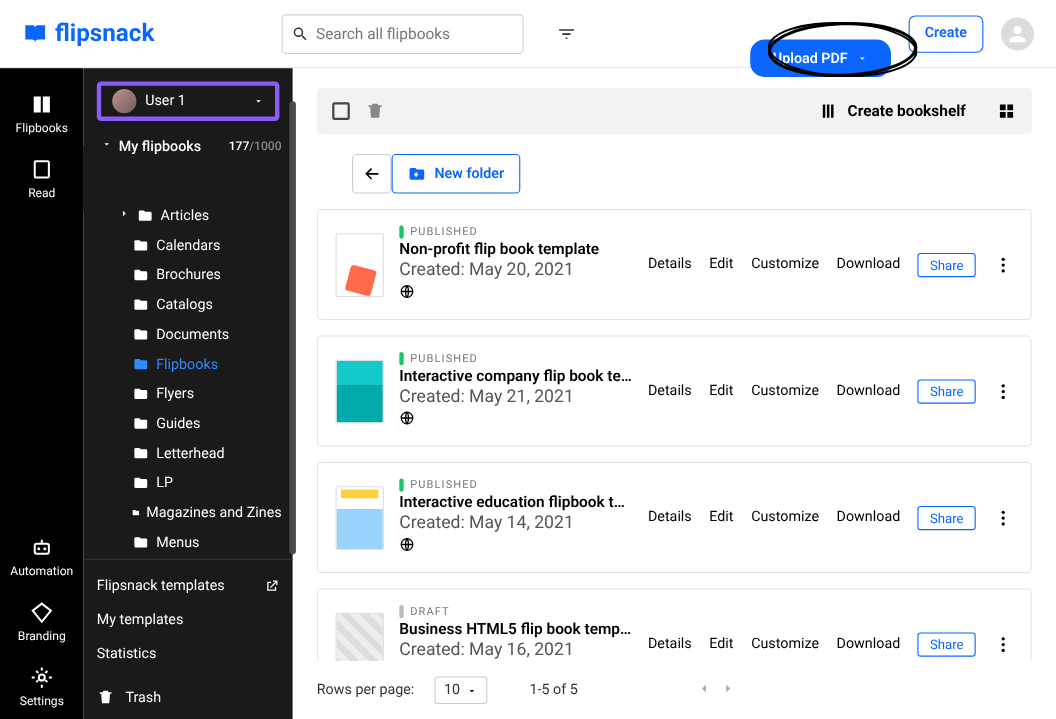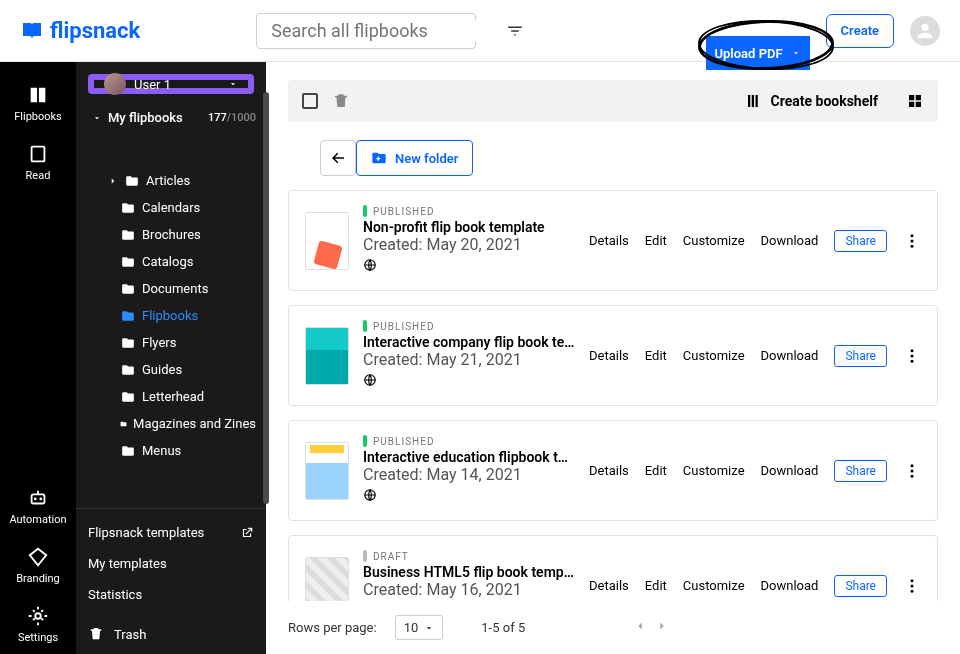--- a/index.html
+++ b/index.html
@@ -4,43 +4,43 @@
 <style>
   * { box-sizing: border-box; margin: 0; padding: 0; font-family: -apple-system, BlinkMacSystemFont, "Segoe UI", Roboto, Arial, sans-serif; }
   body { width: 960px; height: 654px; background: #fff; overflow: hidden; position: relative; }
   .app { display: flex; flex-direction: column; width: 100%; height: 100%; }
   
   .header { height: 62px; border-bottom: 1px solid #e5e5e5; display: flex; align-items: center; padding: 0 20px; gap: 16px; }
   .logo { color: #0b66ff; font-weight: 700; font-size: 22px; display: flex; align-items: center; gap: 6px; }
   .logo svg { width: 24px; height: 24px; }
   .spacer { flex: 1; }
   .search-wrap { display: flex; align-items: center; border: 1px solid #d0d0d0; border-radius: 4px; height: 36px; width: 220px; padding: 0 8px; gap: 6px; margin-left: 100px; }
-  .search-wrap input { border: none; outline: none; font-size: 18px; flex: 1; }
+  .search-wrap input { border: none; outline: none; font-size: 14px; flex: 1; }
   .filter-icon { margin-left: 14px; }
-  .btn-upload { background: #0b66ff; color: #fff; border: none; border-radius: 0; height: 34px; padding: 0 9px; display: flex; align-items: center; gap: 8px; font-size: 13px; font-weight: 600; cursor: pointer; position: relative; margin-top: 45px; }
+  .btn-upload { background: #0b66ff; color: #fff; border: none; border-radius: 13px; height: 34px; padding: 0 21px; display: flex; align-items: center; gap: 8px; font-size: 13px; font-weight: 600; cursor: pointer; position: relative; margin-top: 45px; }
   .btn-create { border: 1px solid #0b66ff; color: #0b66ff; background: #fff; border-radius: 6px; height: 34px; padding: 0 14px; font-size: 13px; font-weight: 600; cursor: pointer; }
   .avatar { width: 30px; height: 30px; border-radius: 50%; background: #dcdcdc; display: flex; align-items: center; justify-content: center; }
   .avatar svg { width: 22px; height: 22px; fill: #fff; }
   .circle-highlight { position: absolute; width: 136px; height: 50px; border: 3px solid #000; border-radius: 50%; top: 20px; left: 698px; pointer-events: none; transform: rotate(-2deg); }
   .circle-highlight::after { content: ""; position: absolute; inset: -3px; border: 2px solid #000; border-radius: 50%; transform: rotate(4deg); }
   
   .body { flex: 1; display: flex; min-height: 0; }
   
   .rail { width: 76px; background: #000; color: #fff; display: flex; flex-direction: column; align-items: center; padding-top: 12px; }
   .rail-item { width: 100%; display: flex; flex-direction: column; align-items: center; gap: 4px; padding: 10px 0; font-size: 11px; cursor: pointer; }
   .rail-item svg { width: 22px; height: 22px; }
   .rail .flex-spacer { flex: 1; }
   
   .sidebar { width: 190px; background: #1a1a1a; color: #fff; display: flex; flex-direction: column; font-size: 13px; position: relative; }
   .sidebar-scroll { position: absolute; right: -3px; top: 30px; bottom: 150px; width: 6px; background: #4a4a4a; border-radius: 3px; }
-  .user-select { margin: 12px 12px 6px; border: 6px solid #8b5cf6; border-radius: 4px; height: 20px; display: flex; align-items: center; padding: 0 10px; gap: 8px; cursor: pointer; }
+  .user-select { margin: 12px 12px 6px; border: 4px solid #8b5cf6; border-radius: 4px; height: 36px; display: flex; align-items: center; padding: 0 10px; gap: 8px; cursor: pointer; }
   .user-select .u-avatar { width: 22px; height: 22px; border-radius: 50%; background: linear-gradient(135deg,#b98,#756); }
   .user-select .chev { margin-left: auto; }
   .tree { padding: 4px 0 4px 4px; overflow: hidden; }
-  .tree-row { display: flex; align-items: center; gap: 6px; padding: 6px 10px 6px 10px; cursor: pointer; white-space: nowrap; }
+  .tree-row { display: flex; align-items: flex-start; gap: 6px; padding: 6px 10px 6px 10px; cursor: pointer; white-space: nowrap; }
   .tree-row.lvl0 { padding-left: 12px; font-weight: 500; }
   .tree-row.lvl1 { padding-left: 28px; margin-top: 36px; }
   .tree-row.lvl2 { padding-left: 40px; }
   .tree-row .count { margin-left: auto; font-size: 11px; color: #888; }
   .tree-row .count .cur { color: #fff; }
   .tree-row.active { color: #2f8bff; }
   .folder-icon { width: 16px; height: 14px; }
   .sidebar-bottom { border-top: 1px solid #333; padding: 8px 12px 0; }
   .sb-link { display: flex; align-items: center; gap: 8px; padding: 8px 0; cursor: pointer; }
   .sb-link .ext { margin-left: auto; }
@@ -229,20 +229,26 @@
             <div class="tree-row lvl2">
               <svg class="folder-icon" viewBox="0 0 24 24">
                 <path fill="#fff" d="M10 4l2 2h8a2 2 0 0 1 2 2v10a2 2 0 0 1-2 2H4a2 2 0 0 1-2-2V6a2 2 0 0 1 2-2h6z"></path>
               </svg>
               <span>Letterhead</span>
             </div>
             <div class="tree-row lvl2">
               <svg class="folder-icon" viewBox="0 0 24 24">
                 <path fill="#fff" d="M10 4l2 2h8a2 2 0 0 1 2 2v10a2 2 0 0 1-2 2H4a2 2 0 0 1-2-2V6a2 2 0 0 1 2-2h6z"></path>
               </svg>
+              <span>LP</span>
+            </div>
+            <div class="tree-row lvl2">
+              <svg class="folder-icon" viewBox="0 0 24 24">
+                <path fill="#fff" d="M10 4l2 2h8a2 2 0 0 1 2 2v10a2 2 0 0 1-2 2H4a2 2 0 0 1-2-2V6a2 2 0 0 1 2-2h6z"></path>
+              </svg>
               <span>Magazines and Zines</span>
             </div>
             <div class="tree-row lvl2">
               <svg class="folder-icon" viewBox="0 0 24 24">
                 <path fill="#fff" d="M10 4l2 2h8a2 2 0 0 1 2 2v10a2 2 0 0 1-2 2H4a2 2 0 0 1-2-2V6a2 2 0 0 1 2-2h6z"></path>
               </svg>
               <span>Menus</span>
             </div>
           </div>
       </div>

